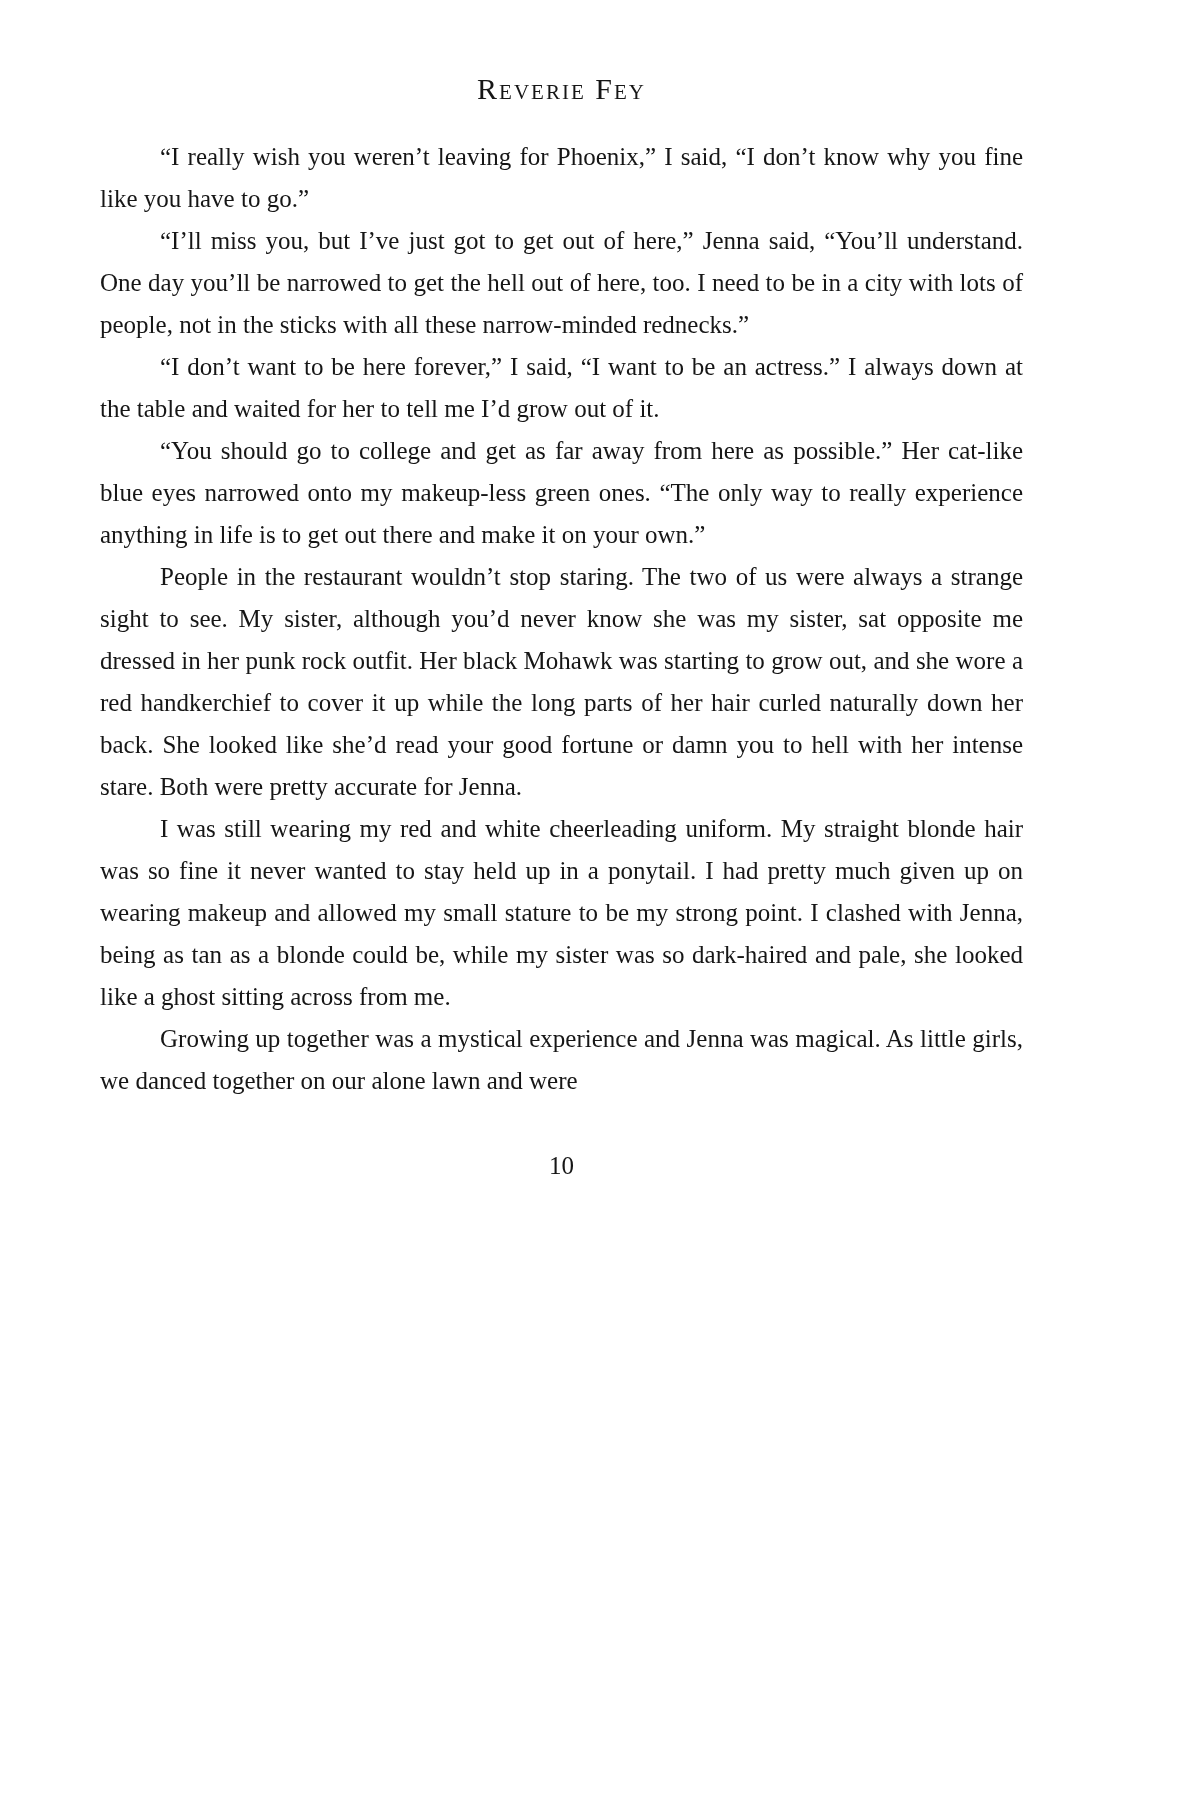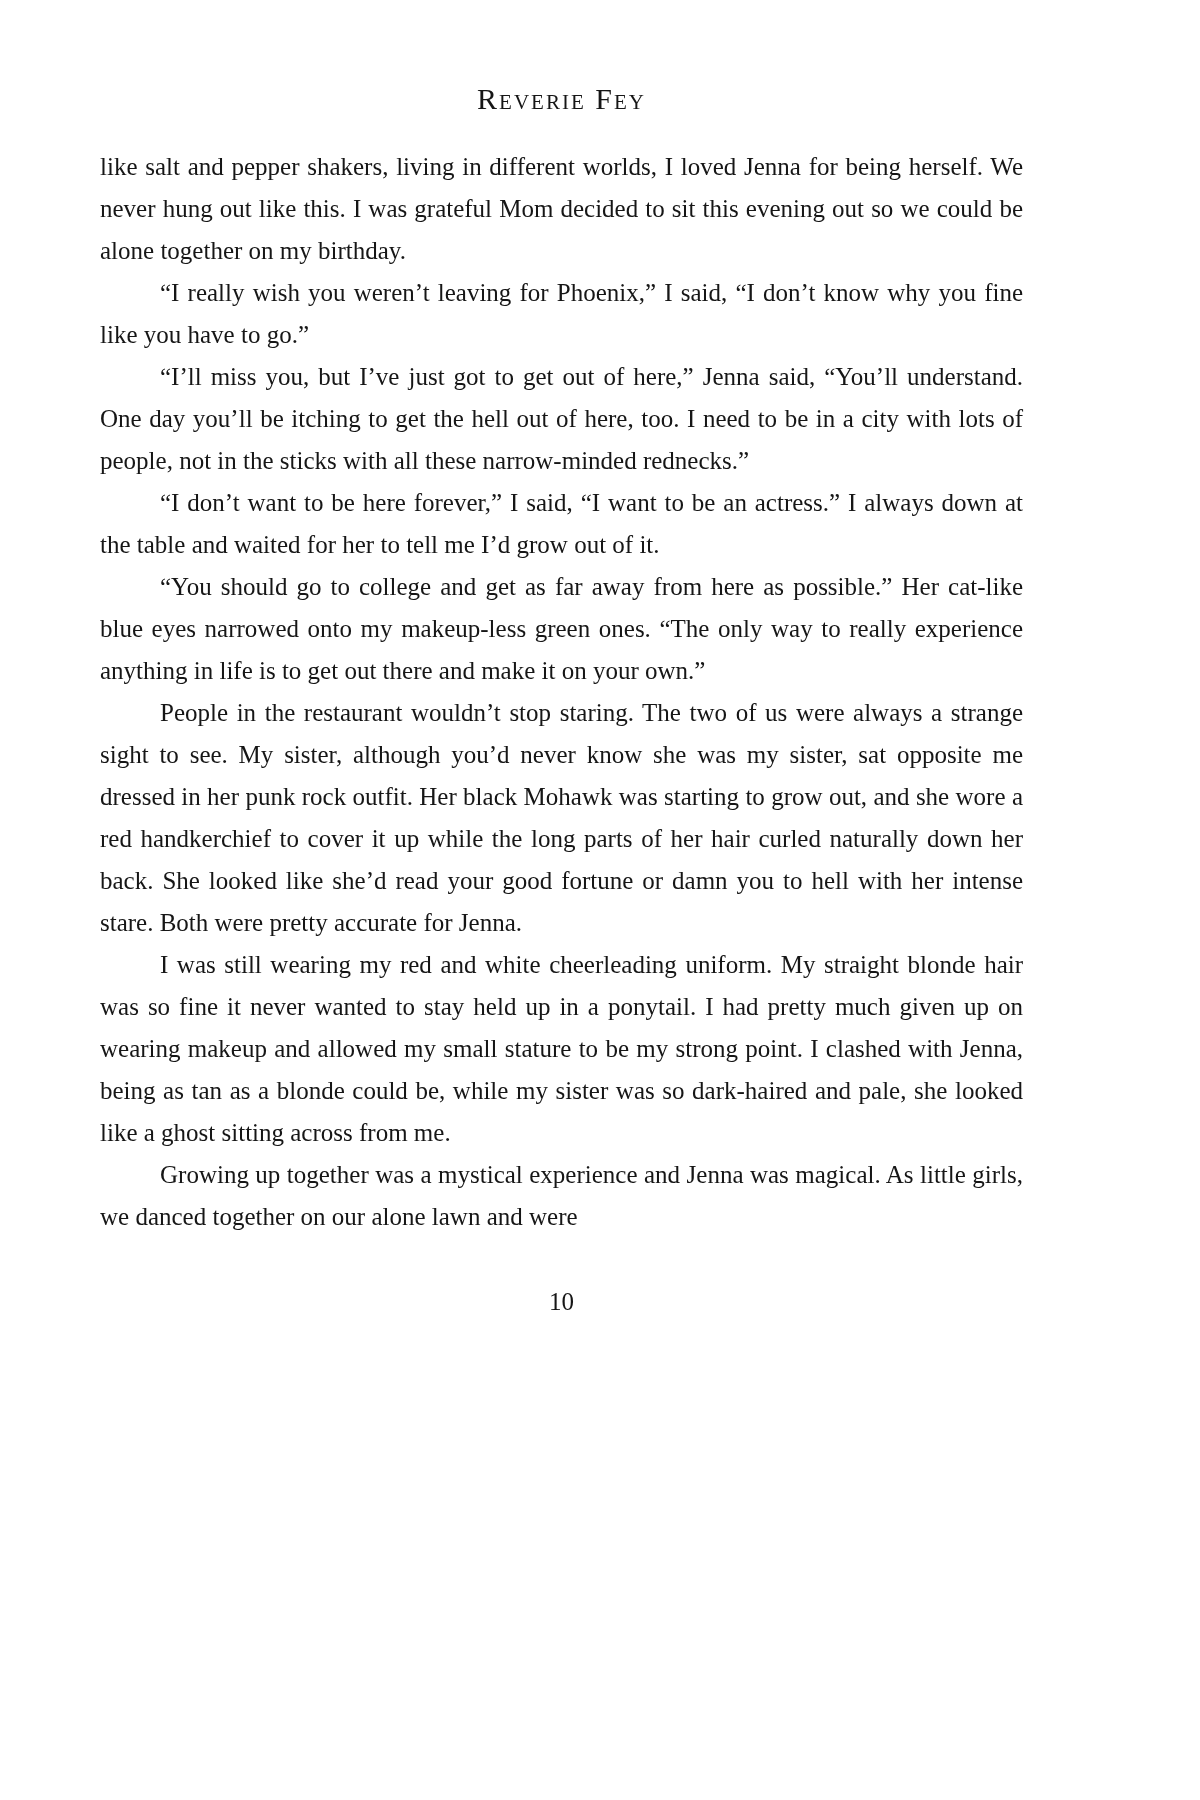--- a/index.html
+++ b/index.html
@@ -12,21 +12,21 @@
     width: 1200px;
     height: 1800px;
     background: #ffffff;
     color: #161616;
     font-family: "Liberation Serif", serif;
     overflow: hidden;
   }
   .textblock {
     position: absolute;
     left: 100px;
-    top: 16px;
+    top: 6px;
     width: 923px;
   }
   .running-header {
     margin: 62px 0 0 0;
     font-size: 30px;
     line-height: 42px;
     font-weight: normal;
     text-align: center;
     font-variant: small-caps;
     letter-spacing: 2px;
@@ -56,23 +56,22 @@
 </style>
 </head>
 <body>
 
 <div class="page">
   <div class="textblock">
 
     <h1 class="running-header">Reverie Fey</h1>
 
     <div class="bodytext">
-      <p class="no-indent">like salt and pepper shakers, living in different worlds, I loved Jenna for being herself. We never hung out like this. I was grateful Mom decided to sit this evening out so we could be alone together on my birthday.</p>
       <p>“I really wish you weren’t leaving for Phoenix,” I said, “I don’t know why you fine like you have to go.”</p>
-      <p>“I’ll miss you, but I’ve just got to get out of here,” Jenna said, “You’ll understand. One day you’ll be itching to get the hell out of here, too. I need to be in a city with lots of people, not in the sticks with all these narrow-minded rednecks.”</p>
+      <p>“I’ll miss you, but I’ve just got to get out of here,” Jenna said, “You’ll understand. One day you’ll be narrowed to get the hell out of here, too. I need to be in a city with lots of people, not in the sticks with all these narrow-minded rednecks.”</p>
       <p>“I don’t want to be here forever,” I said, “I want to be an actress.” I always down at the table and waited for her to tell me I’d grow out of it.</p>
       <p>“You should go to college and get as far away from here as possible.” Her cat-like blue eyes narrowed onto my makeup-less green ones. “The only way to really experience anything in life is to get out there and make it on your own.”</p>
       <p>People in the restaurant wouldn’t stop staring. The two of us were always a strange sight to see. My sister, although you’d never know she was my sister, sat opposite me dressed in her punk rock outfit. Her black Mohawk was starting to grow out, and she wore a red handkerchief to cover it up while the long parts of her hair curled naturally down her back. She looked like she’d read your good fortune or damn you to hell with her intense stare. Both were pretty accurate for Jenna.</p>
       <p>I was still wearing my red and white cheerleading uniform. My straight blonde hair was so fine it never wanted to stay held up in a ponytail. I had pretty much given up on wearing makeup and allowed my small stature to be my strong point. I clashed with Jenna, being as tan as a blonde could be, while my sister was so dark-haired and pale, she looked like a ghost sitting across from me.</p>
       <p>Growing up together was a mystical experience and Jenna was magical. As little girls, we danced together on our alone lawn and were</p>
     </div>
 
     <div class="page-number">10</div>
 
   </div>

